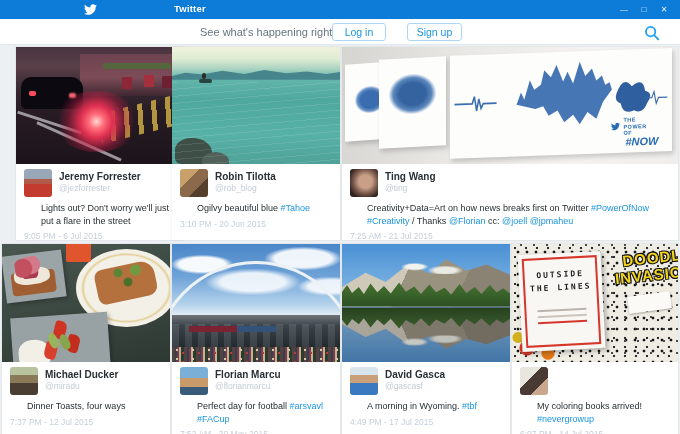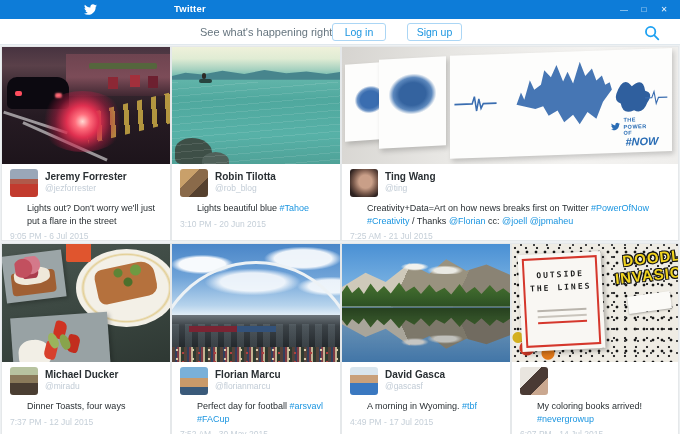--- a/index.html
+++ b/index.html
@@ -163,21 +163,21 @@
 <div class="header">
   <span class="tagline">See what's happening right now.</span>
   <button class="hbtn login">Log in</button>
   <button class="hbtn signup">Sign up</button>
   <svg class="search" viewBox="0 0 20 20">
     <circle cx="8.5" cy="8.5" r="5.2" fill="none" stroke="#1da1f2" stroke-width="2"></circle>
     <line x1="12.6" y1="12.6" x2="17" y2="17" stroke="#1da1f2" stroke-width="2" stroke-linecap="round"></line>
   </svg>
 </div>
 
-<article class="card r1" style="left:2px;top:47px;width:168px;height:193px">
+<article class="card r1" style="left:16px;top:47px;width:168px;height:193px">
   <div class="photo p1">
     <div class="shape building"></div>
     <div class="shape awning"></div>
     <div class="shape window-glow"></div>
     <div class="shape car"></div>
     <div class="shape taillight"></div>
     <div class="shape zebra"></div>
     <div class="shape lane a"></div>
     <div class="shape lane b"></div>
     <div class="shape flare"></div>
@@ -202,21 +202,21 @@
     <div class="shape rock2"></div>
     <div class="shape waves"></div>
   </div>
   <div class="urow">
     <div class="avatar av2"></div>
     <div class="uinfo">
       <div class="uname">Robin Tilotta</div>
       <div class="uhandle">@rob_blog</div>
     </div>
   </div>
-  <div class="ttext"><span>Lights beautiful blue </span><span class="tlink">#Tahoe</span></div>
+  <div class="ttext"><span>Ogilvy beautiful blue </span><span class="tlink">#Tahoe</span></div>
   <div class="ttime">3:10 PM - 20 Jun 2015</div>
 </article>
 
 <article class="card r1" style="left:342px;top:47px;width:336px;height:193px">
   <div class="photo p3">
     <div class="shape canvas cv1">
       <div class="shape blob1"></div>
     </div>
     <div class="shape canvas cv2">
       <div class="shape blob2"></div>

